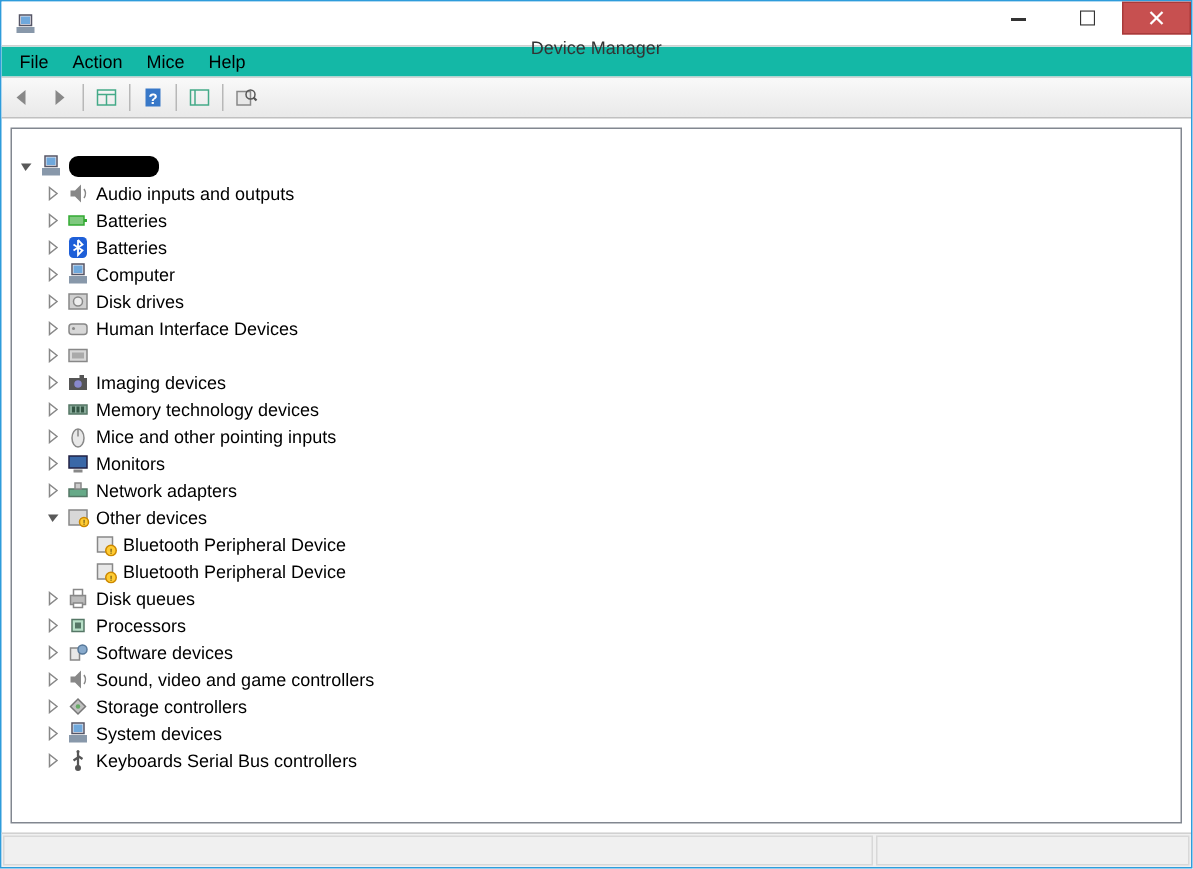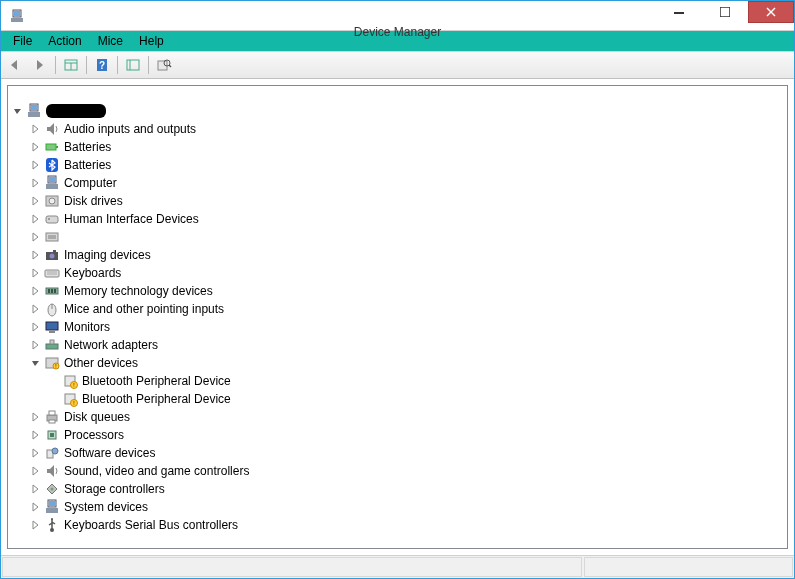--- a/index.html
+++ b/index.html
@@ -368,36 +368,20 @@
     </div>
     <div class="tree-row">
       <span class="indent1"></span>
       <span class="expander">
         <svg width="10" height="10">
           <path d="M2 1 L7 5 L2 9 Z" fill="none" stroke="#888" stroke-width="1"></path>
         </svg>
       </span>
       <span class="node-icon">
         <svg width="16" height="16">
-          <rect x="1" y="5" width="14" height="7" rx="1" fill="#e0e0e0" stroke="#888"></rect>
-          <line x1="3" y1="7" x2="13" y2="7" stroke="#aaa"></line>
-          <line x1="3" y1="9" x2="13" y2="9" stroke="#aaa"></line>
-        </svg>
-      </span>
-      <span class="node-label">Keyboards</span>
-    </div>
-    <div class="tree-row">
-      <span class="indent1"></span>
-      <span class="expander">
-        <svg width="10" height="10">
-          <path d="M2 1 L7 5 L2 9 Z" fill="none" stroke="#888" stroke-width="1"></path>
-        </svg>
-      </span>
-      <span class="node-icon">
-        <svg width="16" height="16">
           <rect x="2" y="5" width="12" height="6" fill="#8a9" stroke="#576"></rect>
           <rect x="4" y="6" width="2" height="4" fill="#354"></rect>
           <rect x="7" y="6" width="2" height="4" fill="#354"></rect>
           <rect x="10" y="6" width="2" height="4" fill="#354"></rect>
         </svg>
       </span>
       <span class="node-label">Memory technology devices</span>
     </div>
     <div class="tree-row">
       <span class="indent1"></span>

